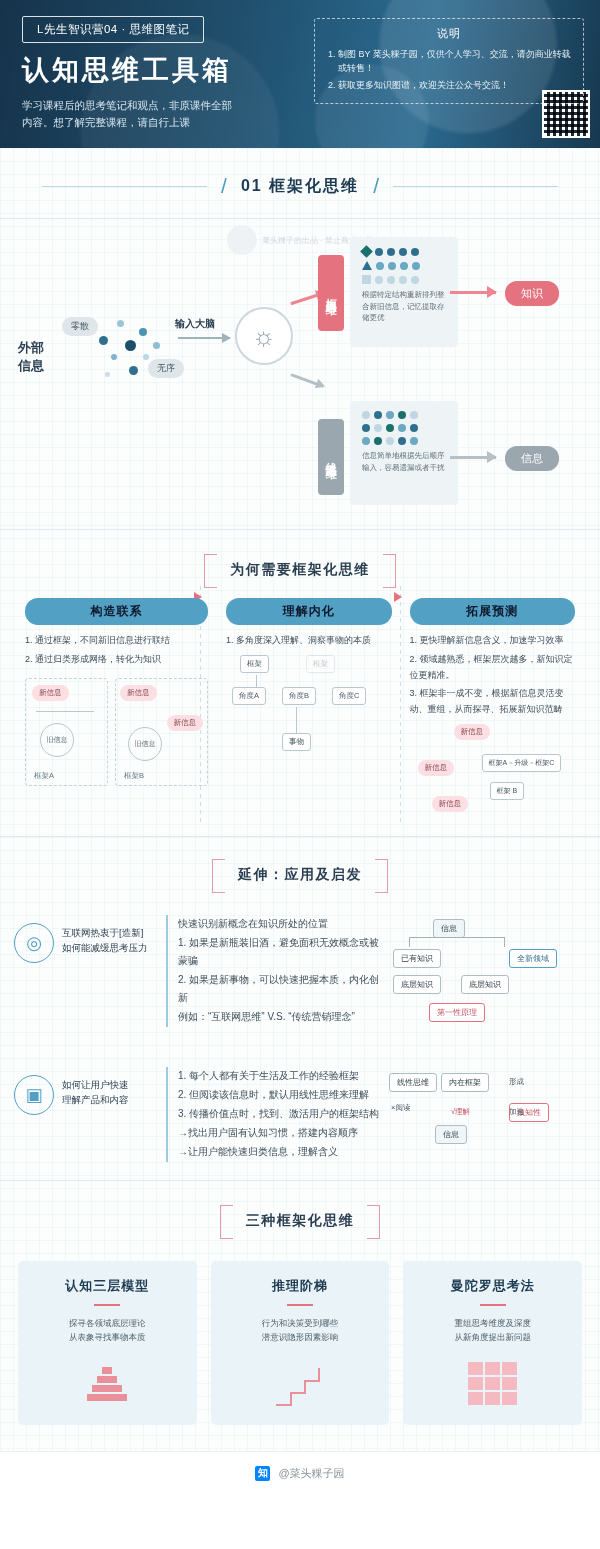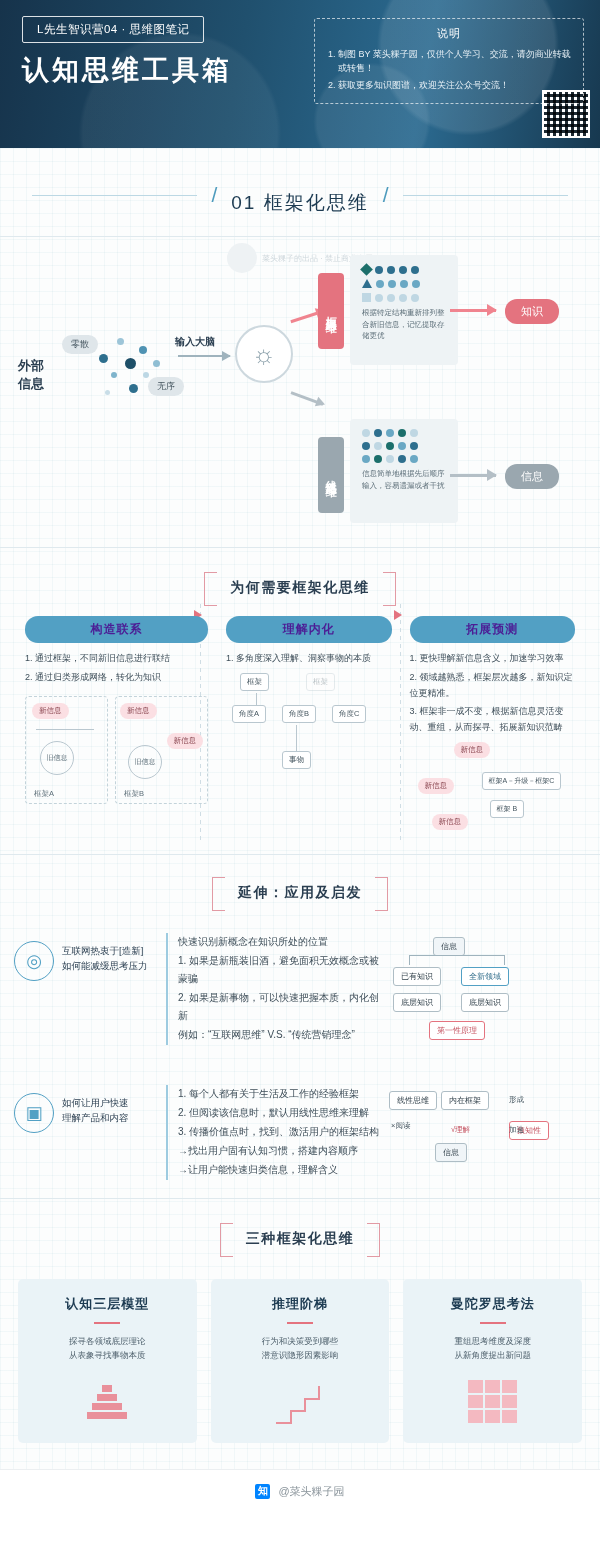--- a/index.html
+++ b/index.html
@@ -98,21 +98,21 @@
 
   
   .section-title-wrap {
     display: flex; align-items: center; justify-content: center;
     gap: 14px;
     padding: 26px 0 20px;
   }
   .stl-line { height: 1px; background: #bcd8e4; flex: 1; max-width: 165px; }
   .stl-slash { color: #4e9bbd; font-size: 21px; font-weight: 300; }
   .section-title {
-    font-size: 19px; font-weight: normal; color: #1d3b52; letter-spacing: 2px; margin-top: 16px;
+    font-size: 16px; font-weight: bold; color: #1d3b52; letter-spacing: 2px;
   }
 
   .subsec-title {
     margin: 0 auto;
     width: fit-content;
     font-size: 14px;
     font-weight: bold;
     color: #2b3f51;
     padding: 7px 26px;
     position: relative;
@@ -223,21 +223,21 @@
   .curve-gray::after {
     content: ""; position: absolute; right: -2px; top: -4px;
     border-left: 9px solid #b4bfc6;
     border-top: 5px solid transparent; border-bottom: 5px solid transparent;
   }
 
   
   .cols3 { display: flex; padding: 12px 16px 20px; gap: 0; position: relative; }
   .col3 { flex: 1; padding: 0 9px; position: relative; }
   .col-head {
-    background: #52a0c4; color: #4c1d95; font-size: 12px; font-weight: bold;
+    background: #52a0c4; color: #0f172a; font-size: 12px; font-weight: bold;
     border-radius: 13px; text-align: center; padding: 5px 0; margin-bottom: 8px;
     letter-spacing: 1px;
   }
   .col-sep {
     position: absolute; top: 0; bottom: 12px; width: 1px;
     background: repeating-linear-gradient(180deg,#cfdde4 0 4px, transparent 4px 8px);
   }
   .col-arrow {
     position: absolute; top: 6px;
     width: 0; height: 0;
@@ -278,21 +278,21 @@
     border-left: 2px solid #9dcbe0; padding-left: 10px;
     font-size: 10px; color: #3e4e59; line-height: 1.8; width: 215px;
   }
   .ext-body li { list-style: none; margin-bottom: 1px; }
   .ext-right { flex: 1; position: relative; height: 120px; }
   .box-out {
     position: absolute; border: 1px solid #aebdc5; border-radius: 3px;
     background: #fff; font-size: 8px; padding: 3px 7px; color: #33424c;
   }
   .box-red { border-color: #e4737f; color: #c4515f; }
-  .box-blue { border-color: #52a0c4; color: #2f6c8a; }
+  .box-blue { border-color: #52a0c4; color: #2f6c8a; margin-left: 48px; }
 
   
   .cards3 { display: flex; gap: 14px; padding: 10px 18px 26px; }
   .card {
     flex: 1; background: #eaf3f7; border-radius: 5px;
     padding: 16px 12px 14px; text-align: center;
   }
   .card-title { font-size: 13px; font-weight: bold; color: #1d3b52; letter-spacing: 1px; }
   .card-rule { width: 26px; height: 2px; background: #e4737f; margin: 9px auto 10px; }
   .card-desc { font-size: 8.5px; color: #4d5f6b; line-height: 1.7; margin-bottom: 12px; }
@@ -317,20 +317,21 @@
   }
 </style>
 </head>
 <body>
 
 <div class="page">
 
   <div class="header">
     <div class="hdr-badge">L先生智识营04 · 思维图笔记</div>
     <div class="hdr-title">认知思维工具箱</div>
+    <div class="hdr-sub">学习课程后的思考笔记和观点，非原课件全部内容。想了解完整课程，请自行上课</div>
     <div class="hdr-note">
       <div class="hdr-note-title">说明</div>
       <ol>
         <li>制图 BY 菜头粿子园，仅供个人学习、交流，请勿商业转载或转售！</li>
         <li>获取更多知识图谱，欢迎关注公众号交流！</li>
       </ol>
     </div>
     <div class="qr"></div>
   </div>
 

